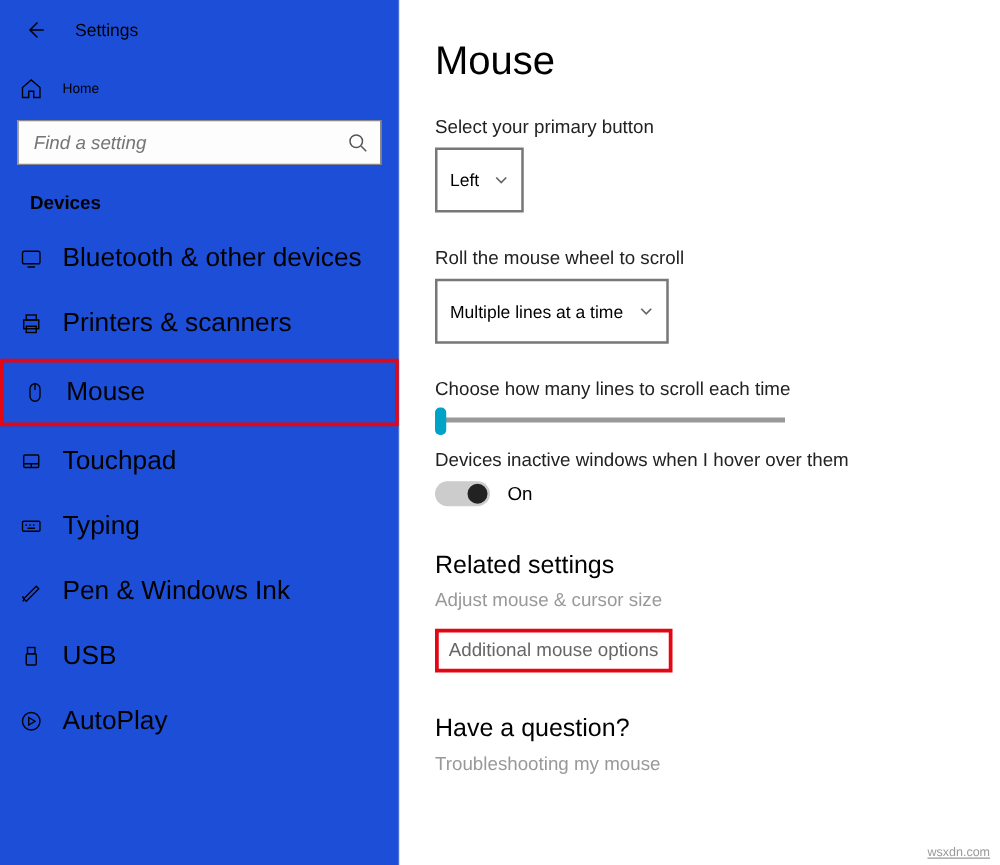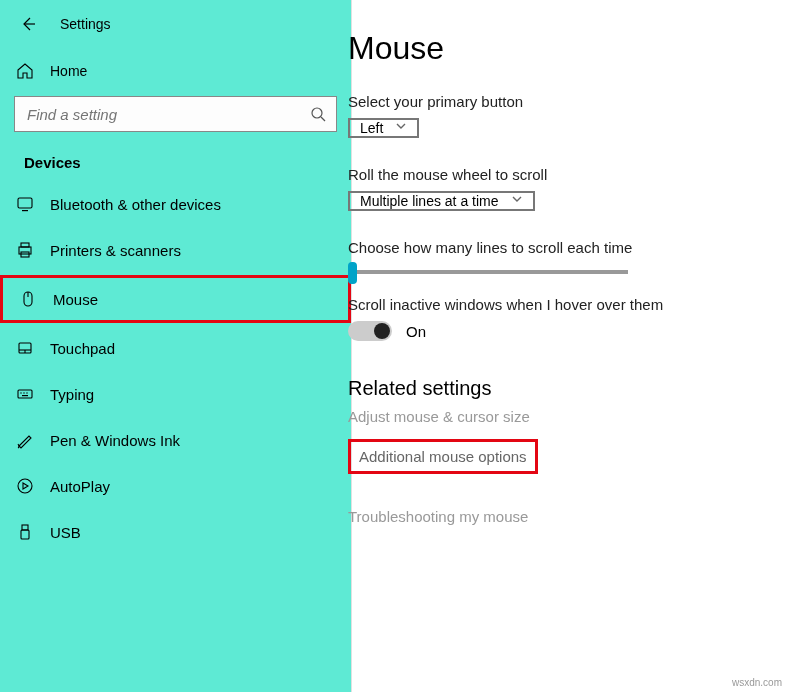--- a/index.html
+++ b/index.html
@@ -9,23 +9,23 @@
     background: #fff;
     color: #000;
     width: 800px;
     height: 692px;
     overflow: hidden;
     position: relative;
   }
   .sidebar {
     position: absolute;
     left: 0; top: 0;
-    width: 352px;
+    width: 320px;
     height: 100%;
-    background: #5eead4;
+    background: #1d4ed8;
     border-right: 1px solid #e0e0e0;
   }
   .header-row {
     display: flex;
     align-items: center;
     padding: 10px 14px 4px 14px;
   }
   .back-btn {
     width: 28px; height: 28px;
     display: flex; align-items: center; justify-content: center;
@@ -36,21 +36,21 @@
     margin-left: 18px;
   }
   .home-row {
     display: flex;
     align-items: center;
     padding: 10px 14px;
     margin-top: 10px;
     cursor: pointer;
   }
   .home-row .icon { width: 22px; display:flex; align-items:center; justify-content:center; }
-  .home-row .label { margin-left: 14px; font-size: 14px; }
+  .home-row .label { margin-left: 14px; font-size: 11px; }
   .search-box {
     margin: 6px 14px 16px 14px;
     border: 1px solid #888;
     background: #fdfdfd;
     height: 36px;
     display: flex;
     align-items: center;
     padding: 0 10px;
   }
   .search-box input {
@@ -66,21 +66,21 @@
   .category-header {
     font-weight: 700;
     font-size: 15px;
     padding: 6px 14px 12px 24px;
   }
   .nav-item {
     display: flex;
     align-items: center;
     padding: 12px 14px;
     cursor: pointer;
-    font-size: 15px;
+    font-size: 21px;
     margin-bottom: 4px;
   }
   .nav-item .icon {
     width: 22px;
     display: flex;
     align-items: center;
     justify-content: center;
   }
   .nav-item .label { margin-left: 14px; }
   .nav-highlight {
@@ -100,22 +100,23 @@
     font-weight: 400;
     margin-bottom: 26px;
   }
   .field-label {
     font-size: 15px;
     color: #222;
     margin-bottom: 8px;
   }
   .dropdown {
     border: 2px solid #777;
-    padding: 0 10px;
+    padding: 16px 10px;
     display: inline-flex;
+    align-items: center;
     cursor: pointer;
     font-size: 14px;
     margin-bottom: 28px;
     user-select: none;
   }
   .dropdown .chev { margin-left: 12px; color: #666; }
   .slider-track {
     position: relative;
     height: 4px;
     background: #999;
@@ -178,24 +179,25 @@
     font-size: 15px;
     margin-top: 6px;
     margin-bottom: 28px;
     cursor: pointer;
   }
   .question-section {
     margin-top: 6px;
   }
   .watermark {
     position: absolute;
-    right: 18px;
+    right: 8px;
     bottom: 4px;
     font-size: 10px;
     color: #999;
+    text-decoration: underline;
   }
   svg { display: block; }
 </style>
 </head>
 <body>
 
 <div class="sidebar">
 
   <div class="header-row">
     <div class="back-btn">
@@ -289,35 +291,35 @@
           <path d="M3 15 L13 5 L15 7 L5 17 Z" stroke="#000" stroke-width="1.1" fill="none"></path>
           <path d="M2 13 Q4 16 2 17" stroke="#000" stroke-width="1.1" fill="none"></path>
         </svg>
     </span>
     <span class="label">Pen &amp; Windows Ink</span>
   </div>
 
   <div class="nav-item">
     <span class="icon">
       <svg width="18" height="18" viewBox="0 0 18 18">
+          <rect x="6" y="2" width="6" height="5" stroke="#000" stroke-width="1.1" fill="none"></rect>
+          <rect x="5" y="7" width="8" height="9" rx="1" stroke="#000" stroke-width="1.1" fill="none"></rect>
+        </svg>
+    </span>
+    <span class="label">USB</span>
+  </div>
+
+  <div class="nav-item">
+    <span class="icon">
+      <svg width="18" height="18" viewBox="0 0 18 18">
           <circle cx="9" cy="9" r="7" stroke="#000" stroke-width="1.1" fill="none"></circle>
           <path d="M7 6 L12 9 L7 12 Z" stroke="#000" stroke-width="1.1" fill="none"></path>
         </svg>
     </span>
     <span class="label">AutoPlay</span>
-  </div>
-
-  <div class="nav-item">
-    <span class="icon">
-      <svg width="18" height="18" viewBox="0 0 18 18">
-          <rect x="6" y="2" width="6" height="5" stroke="#000" stroke-width="1.1" fill="none"></rect>
-          <rect x="5" y="7" width="8" height="9" rx="1" stroke="#000" stroke-width="1.1" fill="none"></rect>
-        </svg>
-    </span>
-    <span class="label">USB</span>
   </div>
 
 </div>
 
 <div class="main">
 
   <div class="page-title">Mouse</div>
 
   <div class="field-label">Select your primary button</div>
   <div class="dropdown">
@@ -337,31 +339,32 @@
           <path d="M2 4 L6 8 L10 4" stroke="#666" stroke-width="1.4" fill="none"></path>
         </svg>
     </span>
   </div>
 
   <div class="field-label">Choose how many lines to scroll each time</div>
   <div class="slider-track">
     <div class="slider-thumb"></div>
   </div>
 
-  <div class="field-label">Scroll inactive windows when I hover over them</div>
+  <div class="field-label">Devices inactive windows when I hover over them</div>
   <div class="toggle-row">
     <div class="toggle">
       <div class="toggle-knob"></div>
     </div>
     <div class="toggle-label">On</div>
   </div>
 
   <div class="section-header">Related settings</div>
   <div class="link-muted">Adjust mouse &amp; cursor size</div>
   <div class="link-highlight">Additional mouse options</div>
 
   <div class="question-section">
+    <div class="section-header">Have a question?</div>
     <div class="link-muted">Troubleshooting my mouse</div>
   </div>
 
 </div>
 
 <div class="watermark">wsxdn.com</div>
 
 </body></html>

